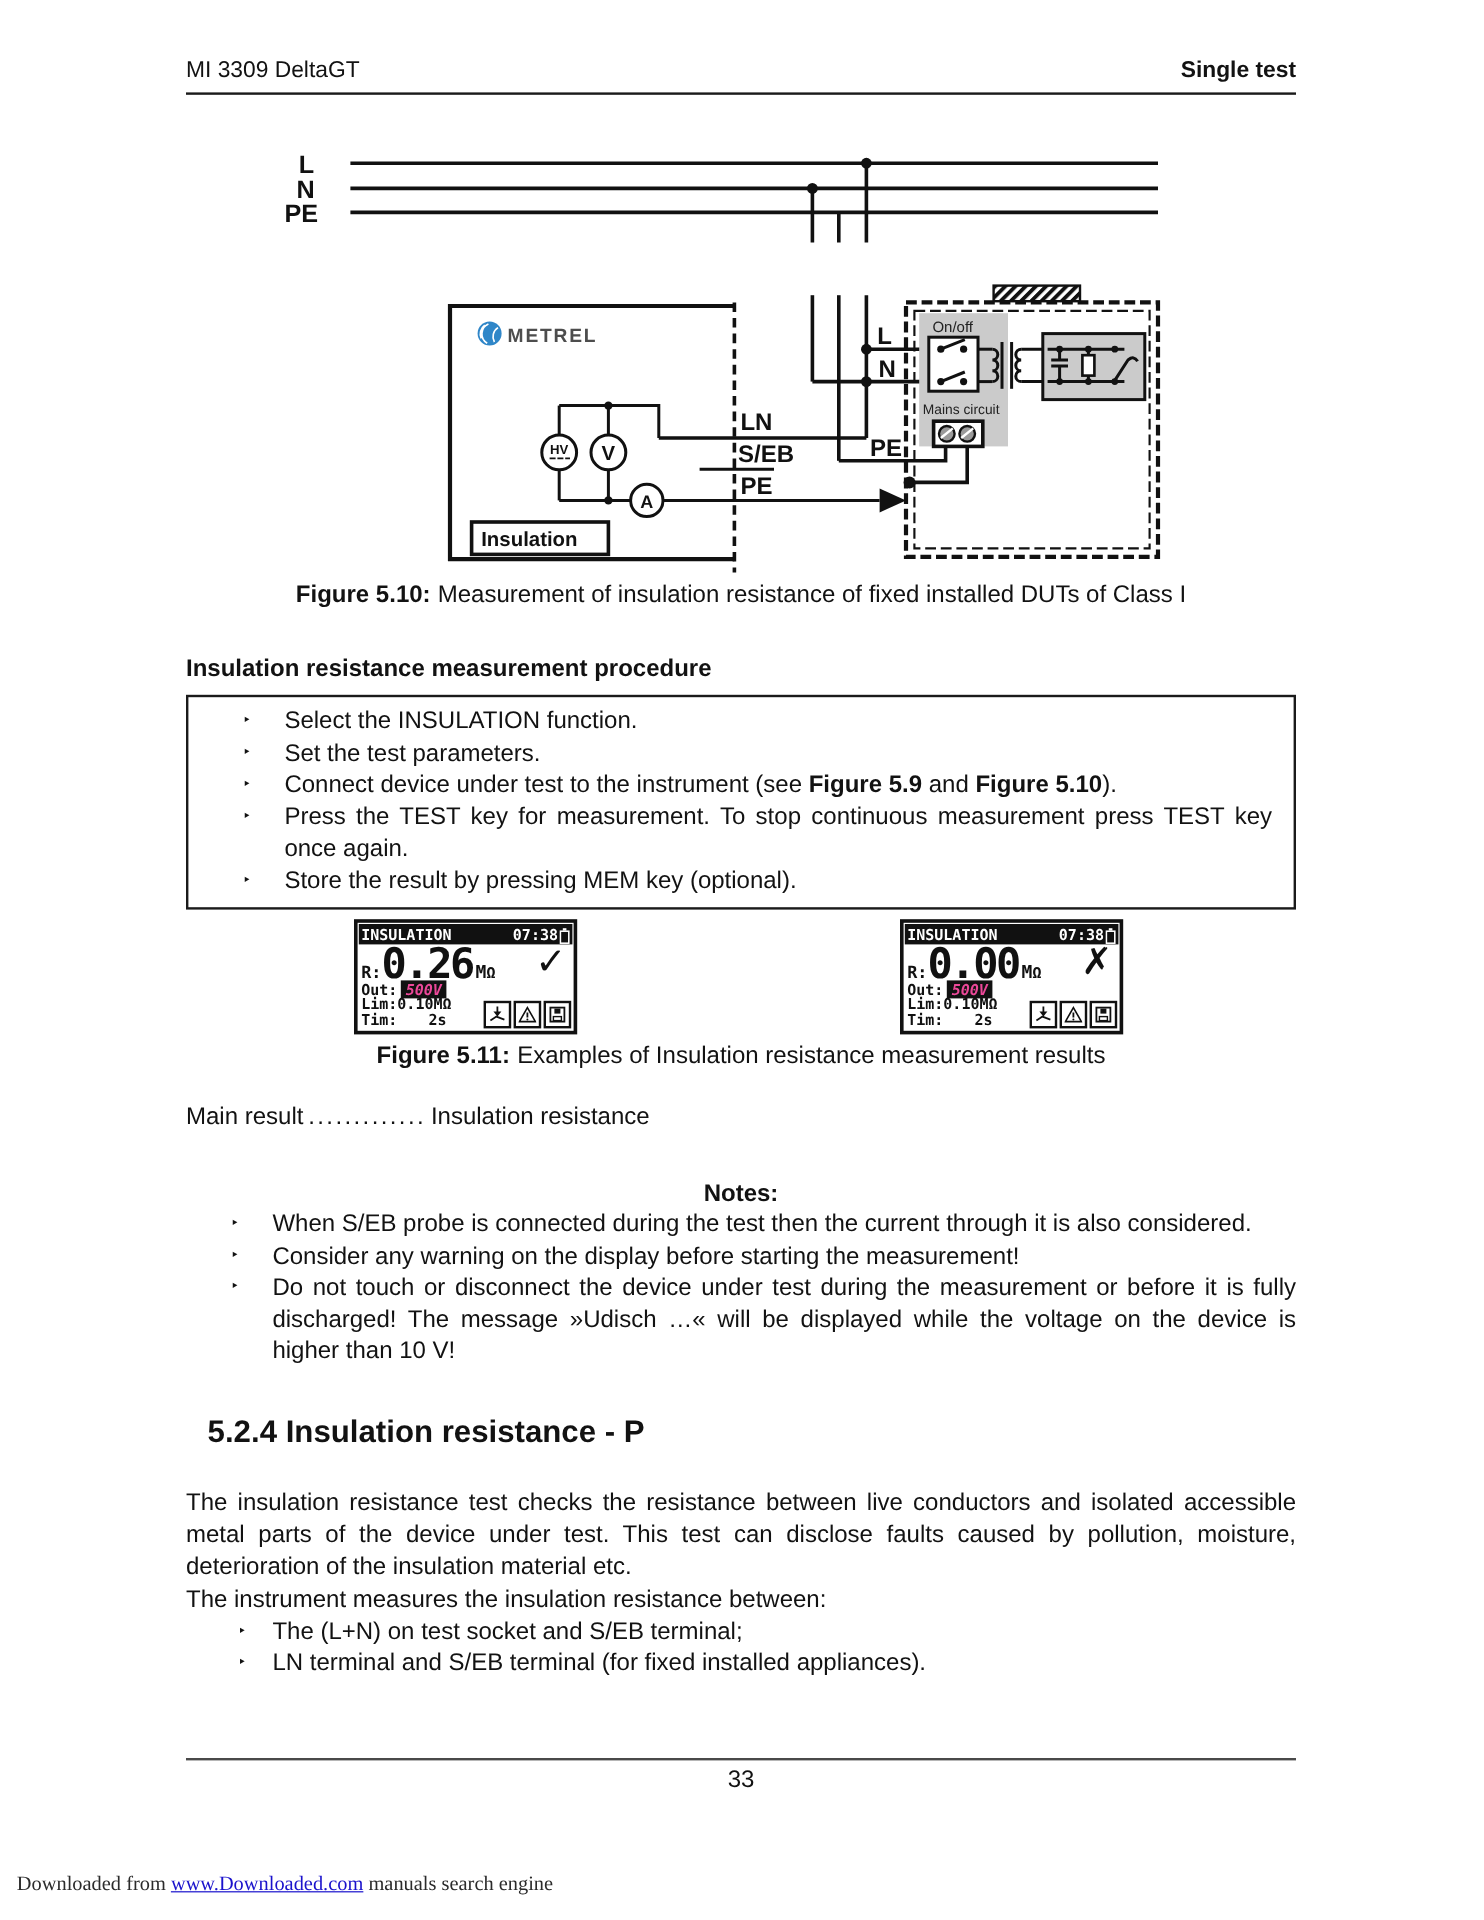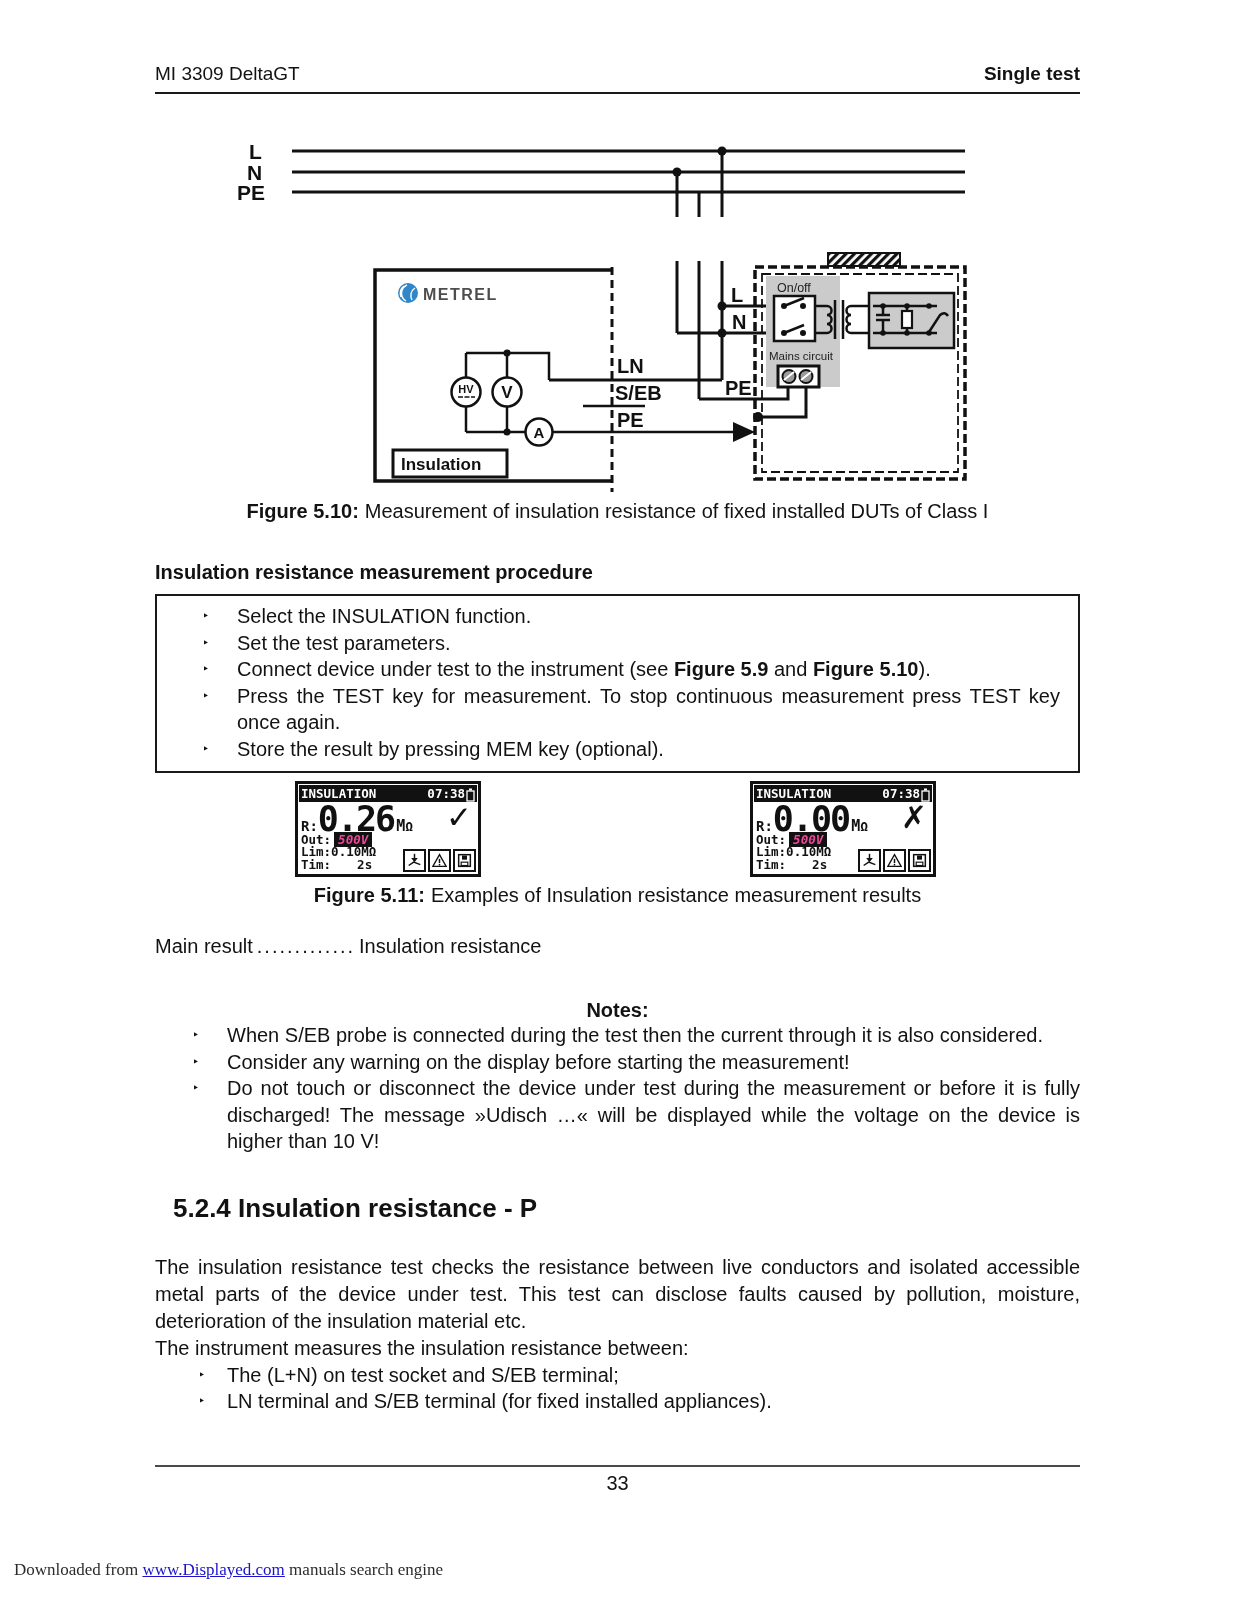--- a/index.html
+++ b/index.html
@@ -1,21 +1,21 @@
 <!DOCTYPE html>
 <html><head>
 <meta charset="utf-8">
 <style>
   html,body{margin:0;padding:0;background:#888;}
   .page{position:relative;width:1237px;height:1600px;background:#ffffff;overflow:hidden;
         font-family:"Liberation Sans",sans-serif;color:#121212;}
   .content{position:absolute;left:155px;top:0;width:925px;}
   
   .hdr{display:flex;justify-content:space-between;align-items:flex-end;padding-top:48px;
-       font-size:19px;border-bottom:2px solid #1a1a1a;padding-bottom:7px;margin-top:15px;}
+       font-size:19px;border-bottom:2px solid #1a1a1a;padding-bottom:7px;}
   .hdr .right{font-weight:bold;}
   
   .diagram-wrap{position:relative;height:372px;margin-top:30px;}
   .diagram{position:absolute;left:72px;top:0;}
   svg text{font-family:"Liberation Sans",sans-serif;}
   
   .caption{margin-top:4px;text-align:center;font-size:20px;}
   .caption b{margin-right:6px;}
   .h-proc{margin-top:38px;font-size:20px;font-weight:bold;}
   .proc-box{margin-top:10px;border:2px solid #1a1a1a;padding:7px 18px 9px 0;}
@@ -380,15 +380,15 @@
         <span class="blt">‣</span>
         <span>LN terminal and S/EB terminal (for fixed installed appliances).</span>
       </div>
     </div>
 
   </div>
 
   <div class="foot-rule"></div>
   <div class="page-num">33</div>
   <div class="dl-line">
-    <span>Downloaded from </span><a href="#">www.Displayed.com</a><span> manuals search engine</span>
+    <span>Downloaded from </span><a href="#">www.Downloaded.com</a><span> manuals search engine</span>
   </div>
 </div>
 
 </body></html>

